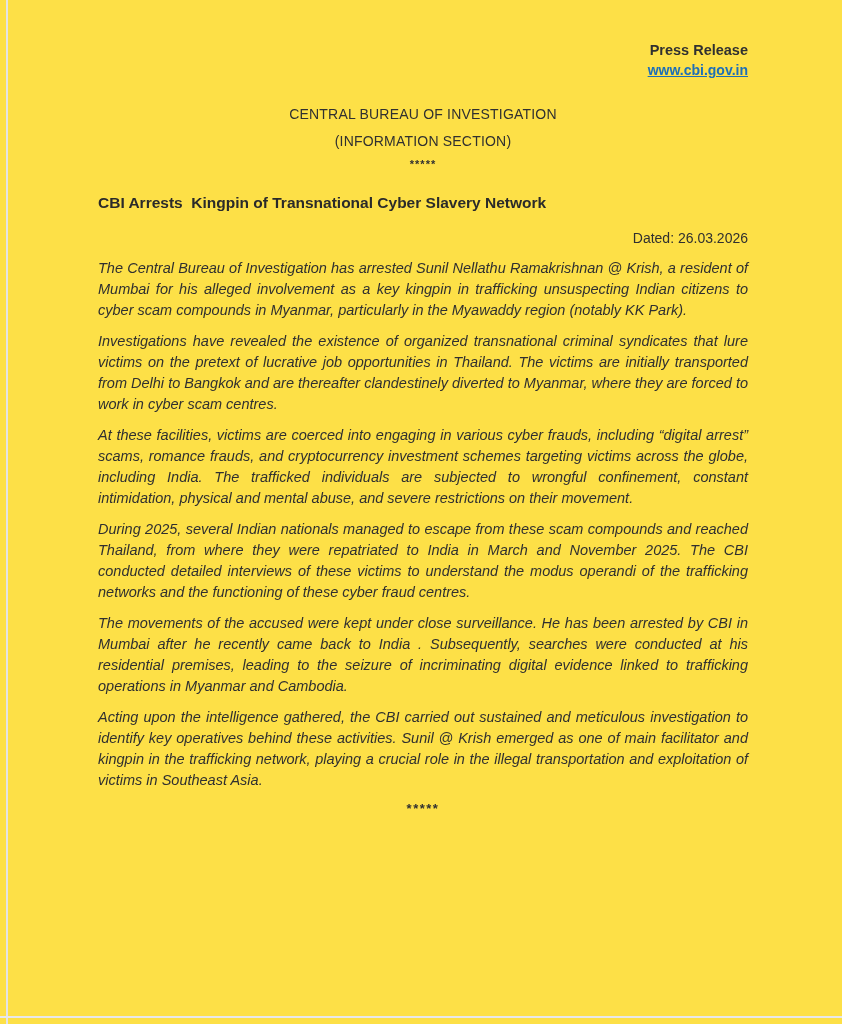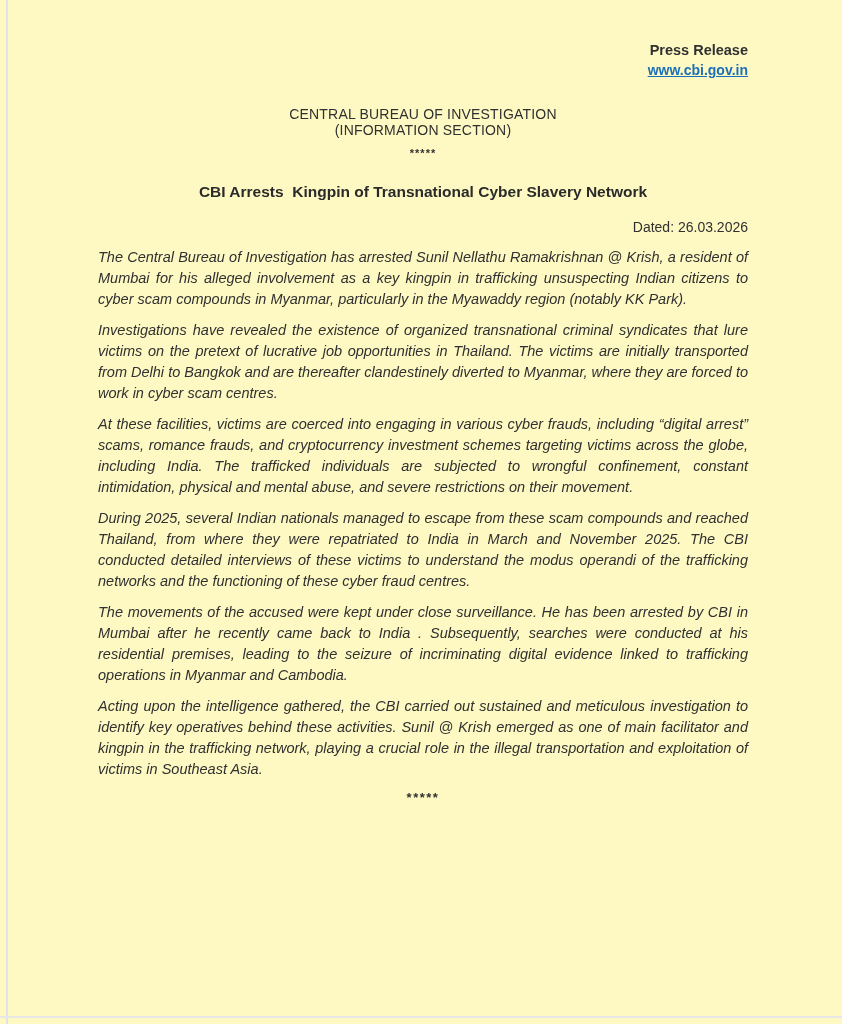--- a/index.html
+++ b/index.html
@@ -13,21 +13,21 @@
     height: 1024px;
     background: #ffffff;
     font-family: "Liberation Sans", sans-serif;
     color: var(--text-color);
     overflow: hidden;
   }
   .page {
     position: relative;
     width: 842px;
     height: 1024px;
-    background: #fef9c3;
+    background: #fde047;
   }
   .edge-left {
     position: absolute;
     left: 6px; top: 0;
     width: 2px; height: 100%;
     background: #e3e3e7;
   }
   .edge-bottom {
     position: absolute;
     left: 0; bottom: 6px;
@@ -57,30 +57,30 @@
   }
   .org-block {
     margin-top: 26px;
     text-align: center;
   }
   .org1, .org2 {
     font-weight: normal;
     font-size: 14px;
     letter-spacing: 0.2px;
   }
-  .org2 { }
+  .org2 { margin-top: 11px; }
   .sep-top {
     margin-top: 9px;
     font-weight: bold;
     font-size: 11px;
     letter-spacing: 1px;
   }
   .title {
     margin: 24px 0 8px 0;
-    text-align: center;
+    text-align: left;
     font-weight: bold;
     font-size: 15.5px;
     white-space: pre-wrap;
     color: #2a2a2a;
   }
   .date {
     margin-top: 18px;
     text-align: right;
     font-size: 14px;
   }

